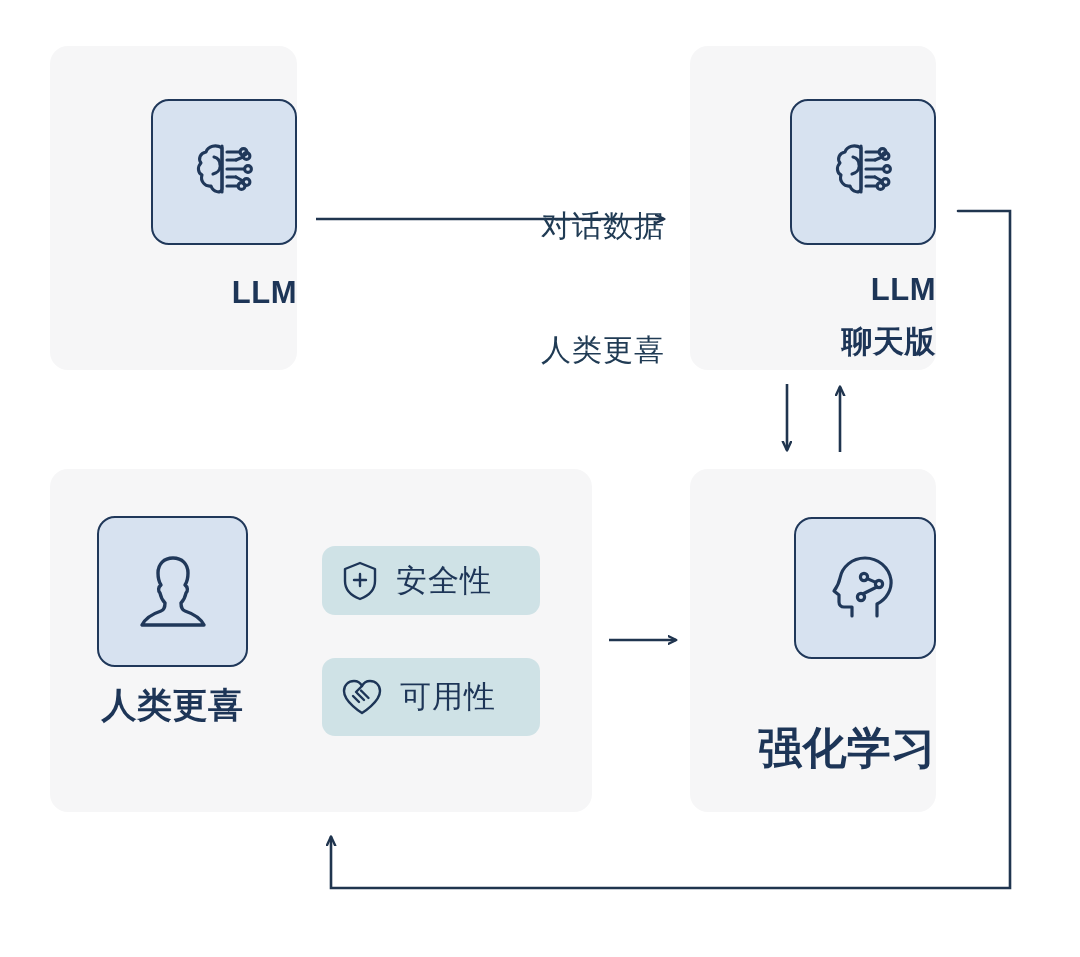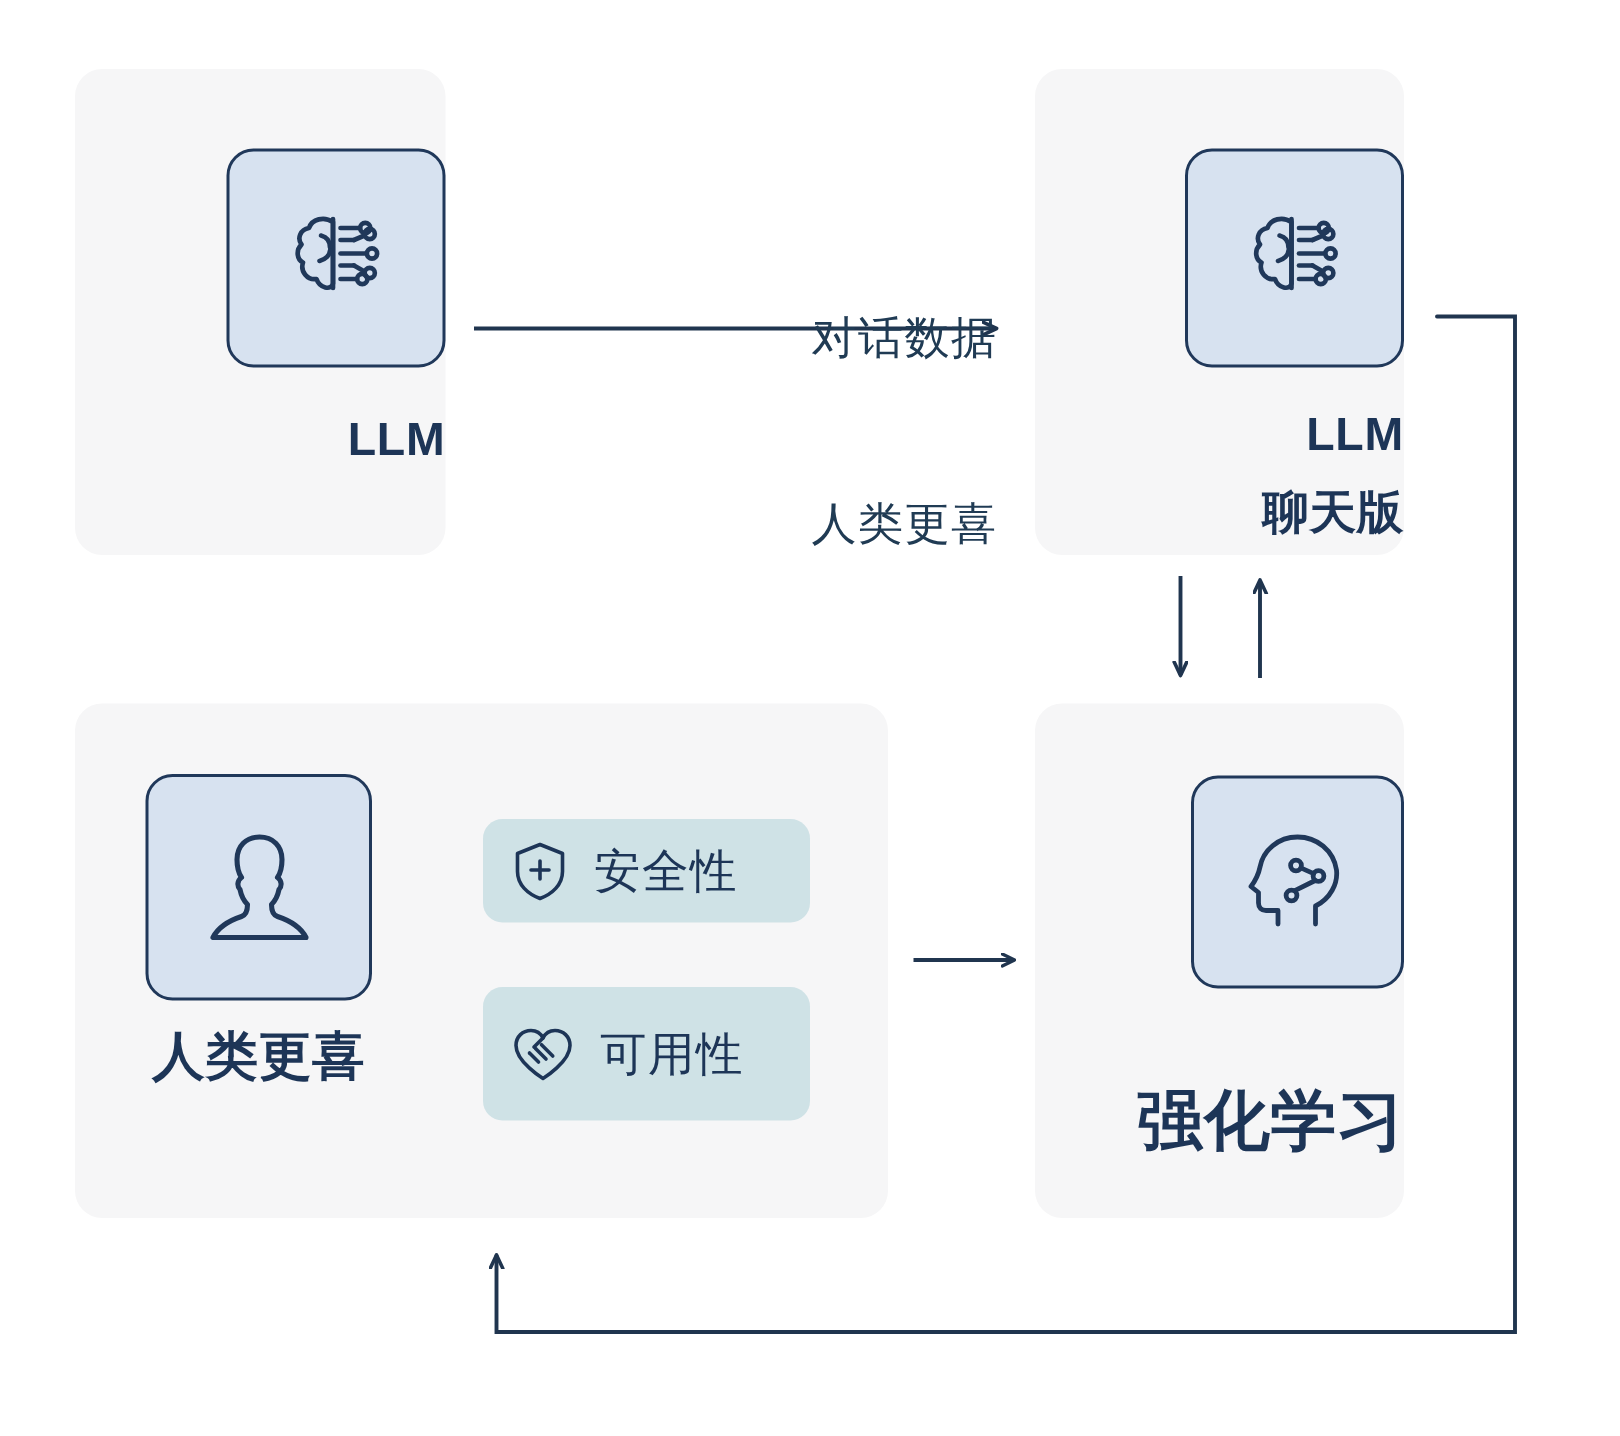--- a/index.html
+++ b/index.html
@@ -196,21 +196,21 @@
     <span>
       <svg width="40" height="42" viewBox="0 0 40 42" fill="none" stroke="#1d3557" stroke-width="2.4" stroke-linecap="round" stroke-linejoin="round">
         <path d="M20,3 L35,9 V21 C35,30 28,36 20,39 C12,36 5,30 5,21 V9 Z"></path>
         <line x1="20" y1="14" x2="20" y2="26"></line>
         <line x1="14" y1="20" x2="26" y2="20"></line>
       </svg>
     </span>
     <span class="chip-label">安全性</span>
   </div>
 
-  <div class="chip" style="left:322px;top:658px;width:218px;height:89px;">
+  <div class="chip" style="left:322px;top:658px;width:218px;height:78px;">
     <span>
       <svg width="44" height="42" viewBox="0 0 44 42" fill="none" stroke="#1d3557" stroke-width="2.4" stroke-linecap="round" stroke-linejoin="round">
         <path d="M22,37 C22,37 4,26 4,15 C4,9 8.5,5 14,5 C17.5,5 20.5,7 22,10
                  C23.5,7 26.5,5 30,5 C35.5,5 40,9 40,15 C40,26 22,37 22,37 Z"></path>
         <path d="M13,20 L19,26"></path>
         <path d="M17,17 L24,24"></path>
         <path d="M21,14.5 L28.5,22"></path>
         <path d="M22,10 L16,16"></path>
       </svg>
     </span>

